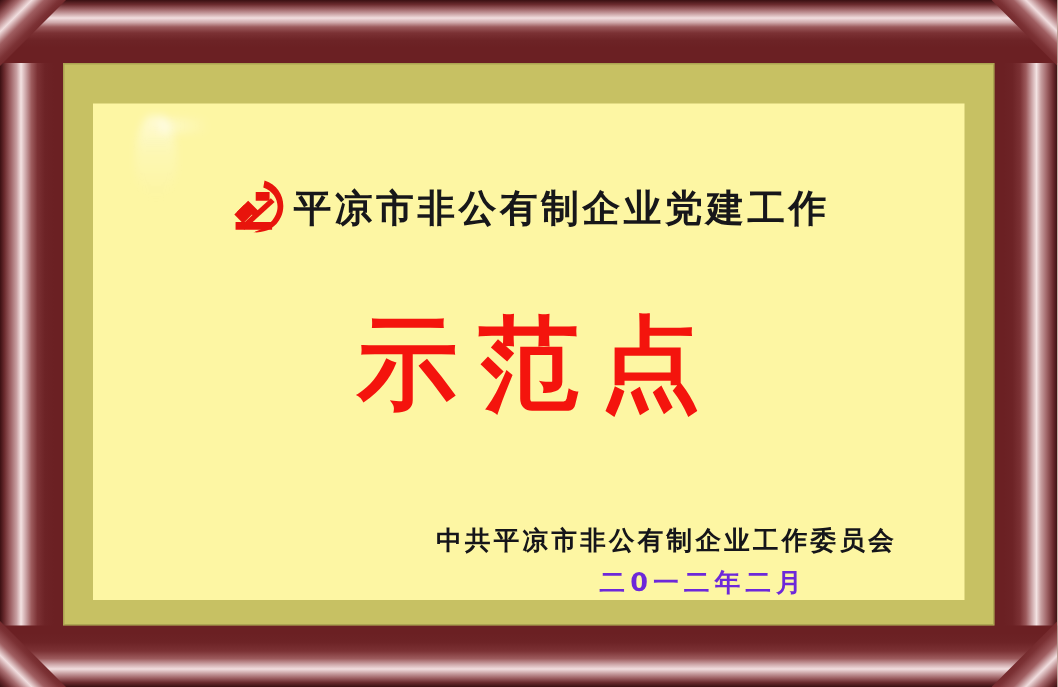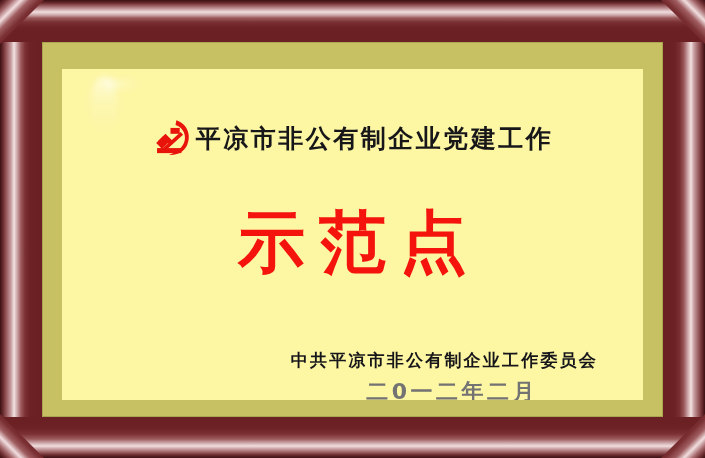--- a/index.html
+++ b/index.html
@@ -187,23 +187,23 @@
     font-size:17px;
     font-weight:bold;
     color:#15151a;
     letter-spacing:2.2px;
     white-space:nowrap;
   }
   #issue-date{
     position:absolute;
     right:105px;top:308px;
     font-family:"DejaVu Sans","Liberation Sans",sans-serif;
-    font-size:22px;
-    font-weight:bold;
-    color:#737373;
+    font-size:17px;
+    font-weight:bold;
+    color:#6d28d9;
     letter-spacing:3.5px;
     white-space:nowrap;
   }
 </style>
 </head>
 <body>
 
 <div id="plaque-stage">
 
   <div class="frame-base"></div>

